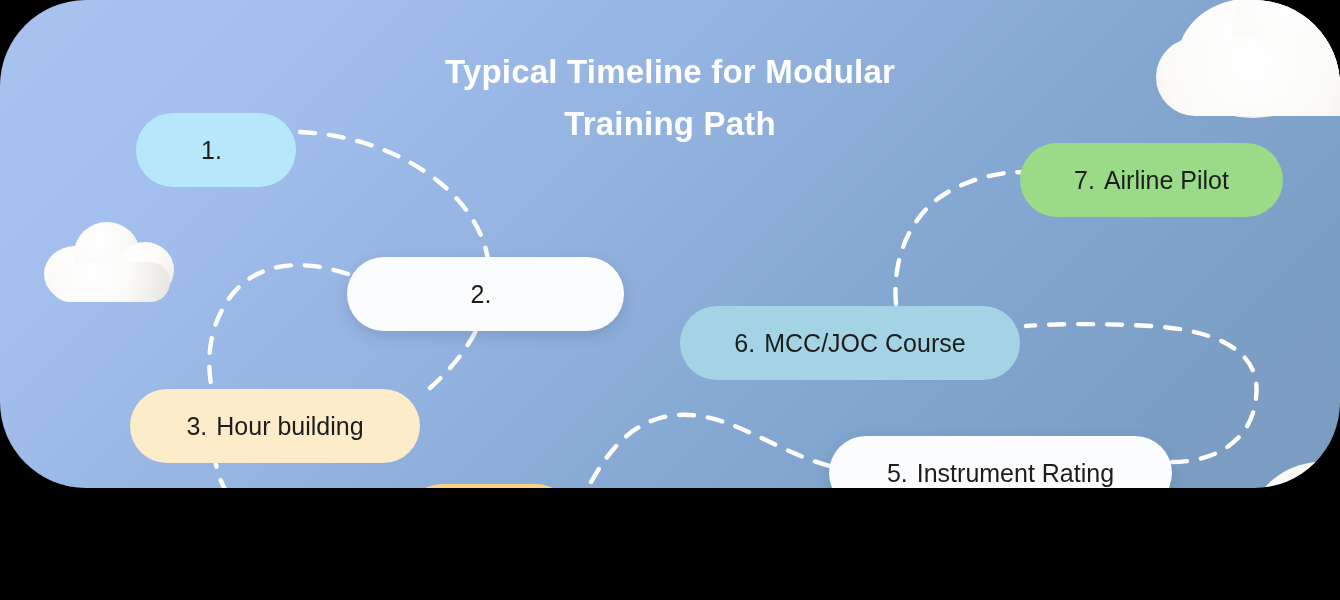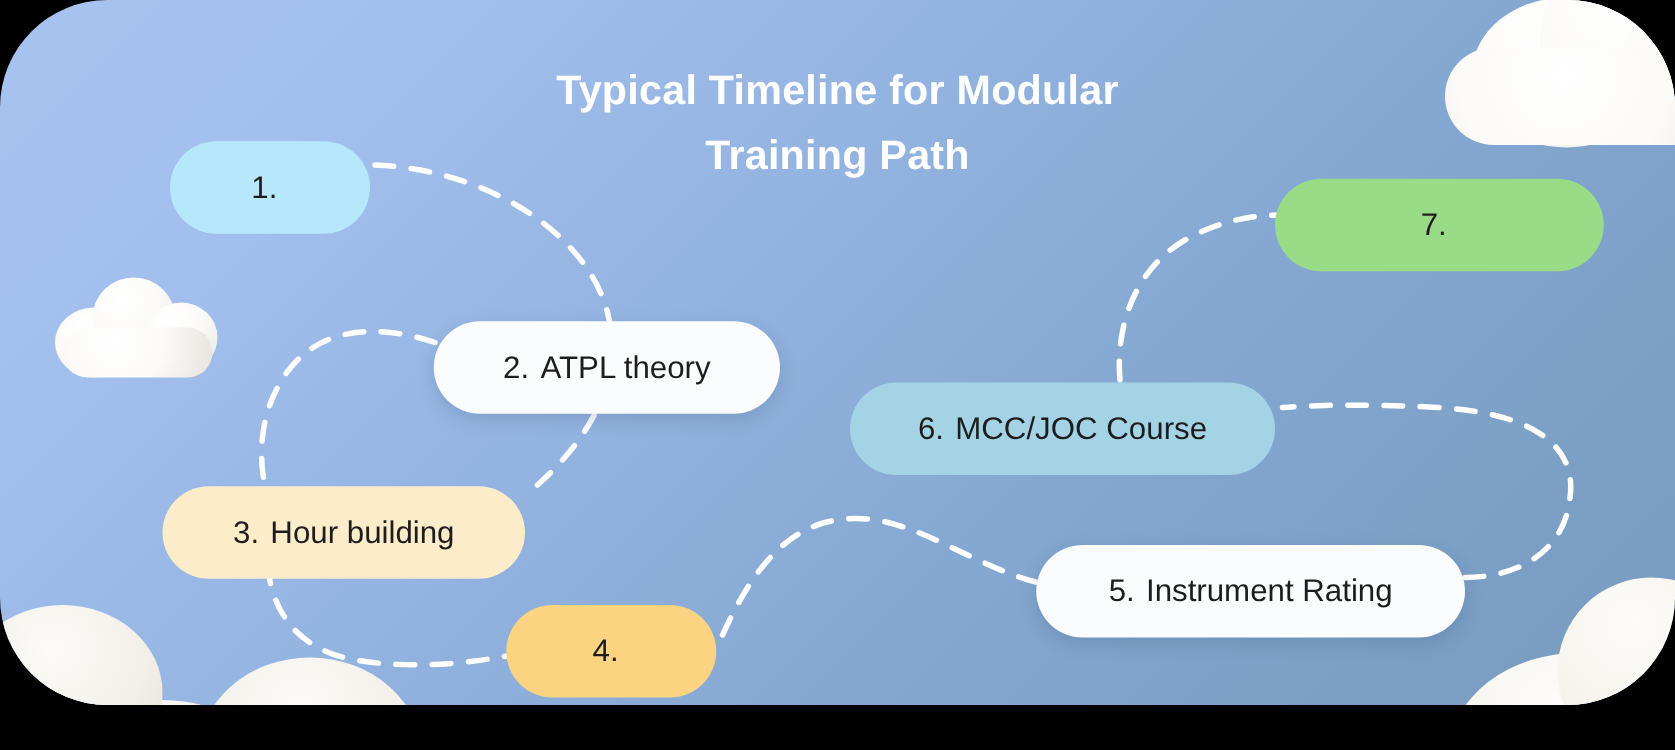--- a/index.html
+++ b/index.html
@@ -11,21 +11,21 @@
   body {
     width: 1340px;
     height: 600px;
     overflow: hidden;
     font-family: "Liberation Sans", sans-serif;
   }
 
   #infographic-card {
     position: relative;
     width: 1340px;
-    height: 564px;
+    height: 488px;
     border-radius: 86px;
     overflow: hidden;
     background: linear-gradient(135deg, #a9c3f0 0%, #a3bfee 18%, #93b3e0 42%, #82a6cf 68%, #7b9ec4 88%, #7b9cc0 100%);
   }
 
   
   .cloud-group {
     position: absolute;
     pointer-events: none;
   }
@@ -151,21 +151,20 @@
 
   <div id="page-title" style="color: rgb(255, 255, 255);">Typical Timeline for Modular
 Training Path</div>
 
   <div class="step-pill" style="left: 136px; top: 113px; width: 160px; background: rgb(182, 231, 250); color: rgb(29, 29, 29);">
     <span class="step-num">1.</span>
   </div>
 
   <div class="step-pill pill-shadow" style="left: 347px; top: 257px; width: 277px; background: rgb(251, 252, 254); color: rgb(29, 29, 29);">
     <span class="step-num">2.</span>
-    <span>ATPL theory</span>
   </div>
 
   <div class="step-pill" style="left: 130px; top: 389px; width: 290px; background: rgb(252, 236, 201); color: rgb(29, 29, 29);">
     <span class="step-num">3.</span>
     <span>Hour building</span>
   </div>
 
   <div class="step-pill" style="left: 405px; top: 484px; width: 168px; background: rgb(251, 211, 129); color: rgb(29, 29, 29);">
     <span class="step-num">4.</span>
   </div>
@@ -175,15 +174,16 @@
     <span>Instrument Rating</span>
   </div>
 
   <div class="step-pill" style="left: 680px; top: 306px; width: 340px; background: rgb(163, 211, 228); color: rgb(29, 29, 29);">
     <span class="step-num">6.</span>
     <span>MCC/JOC Course</span>
   </div>
 
   <div class="step-pill" style="left: 1020px; top: 143px; width: 263px; background: rgb(154, 219, 136); color: rgb(29, 29, 29);">
     <span class="step-num">7.</span>
+    <span>Airline Pilot</span>
   </div>
 
 </div>
 
 </body></html>

